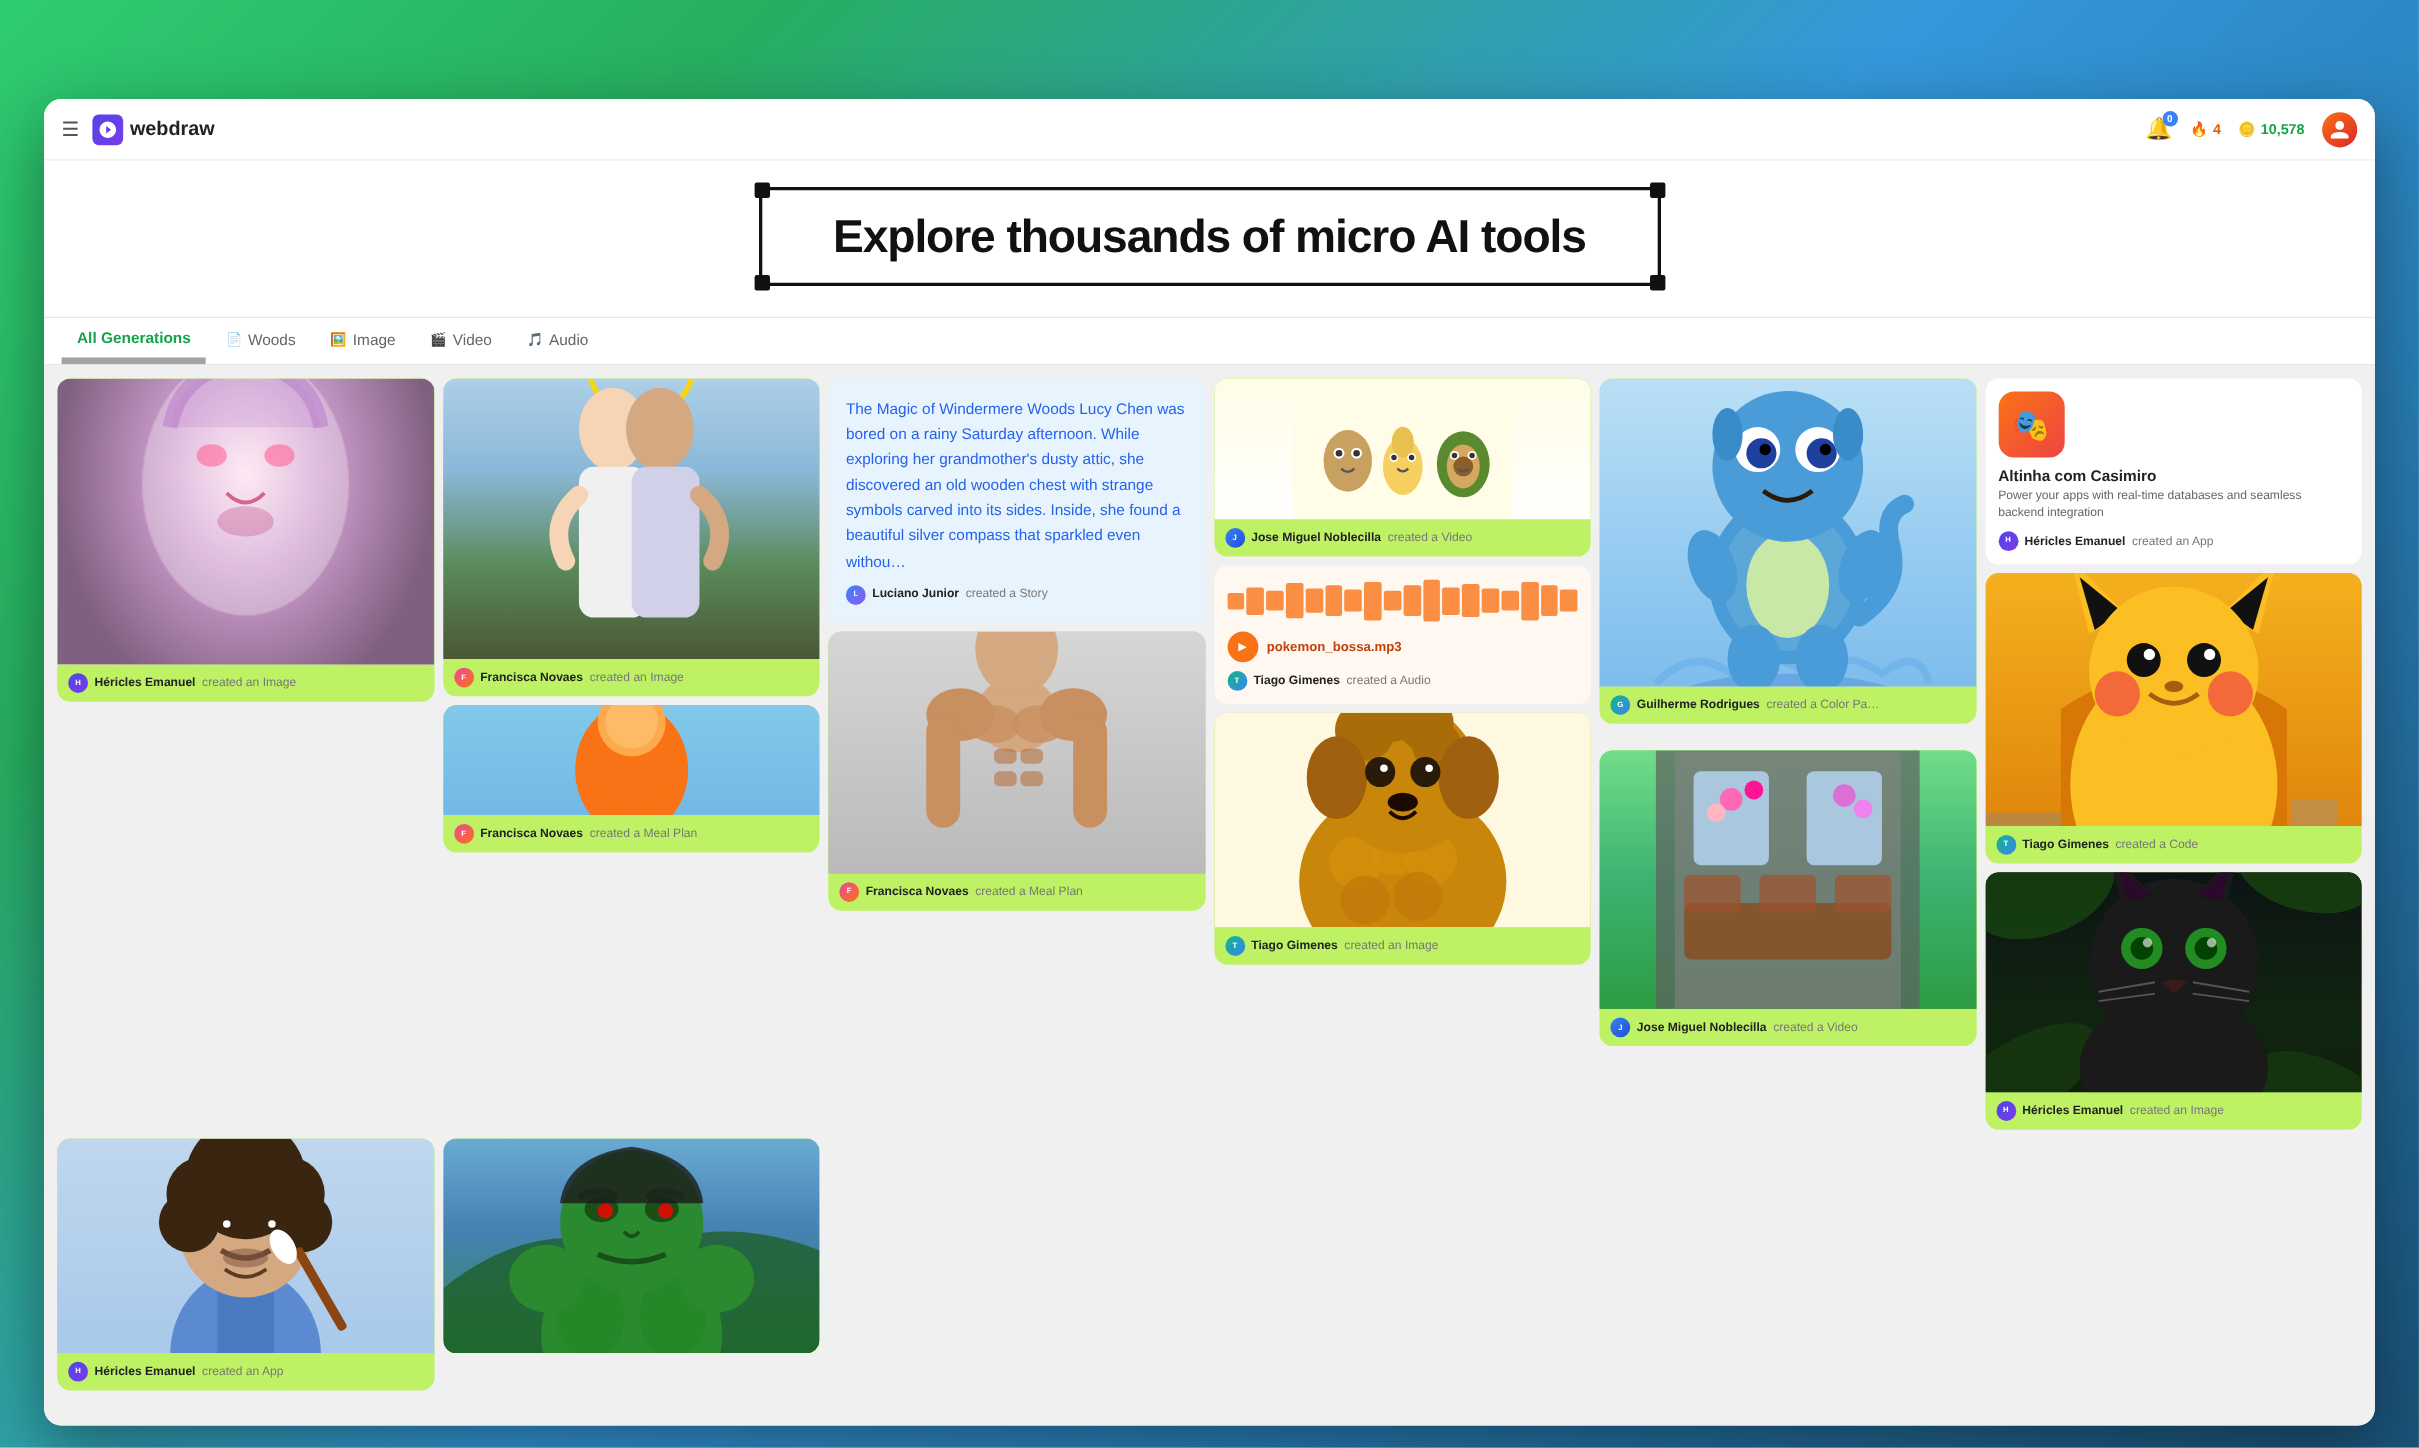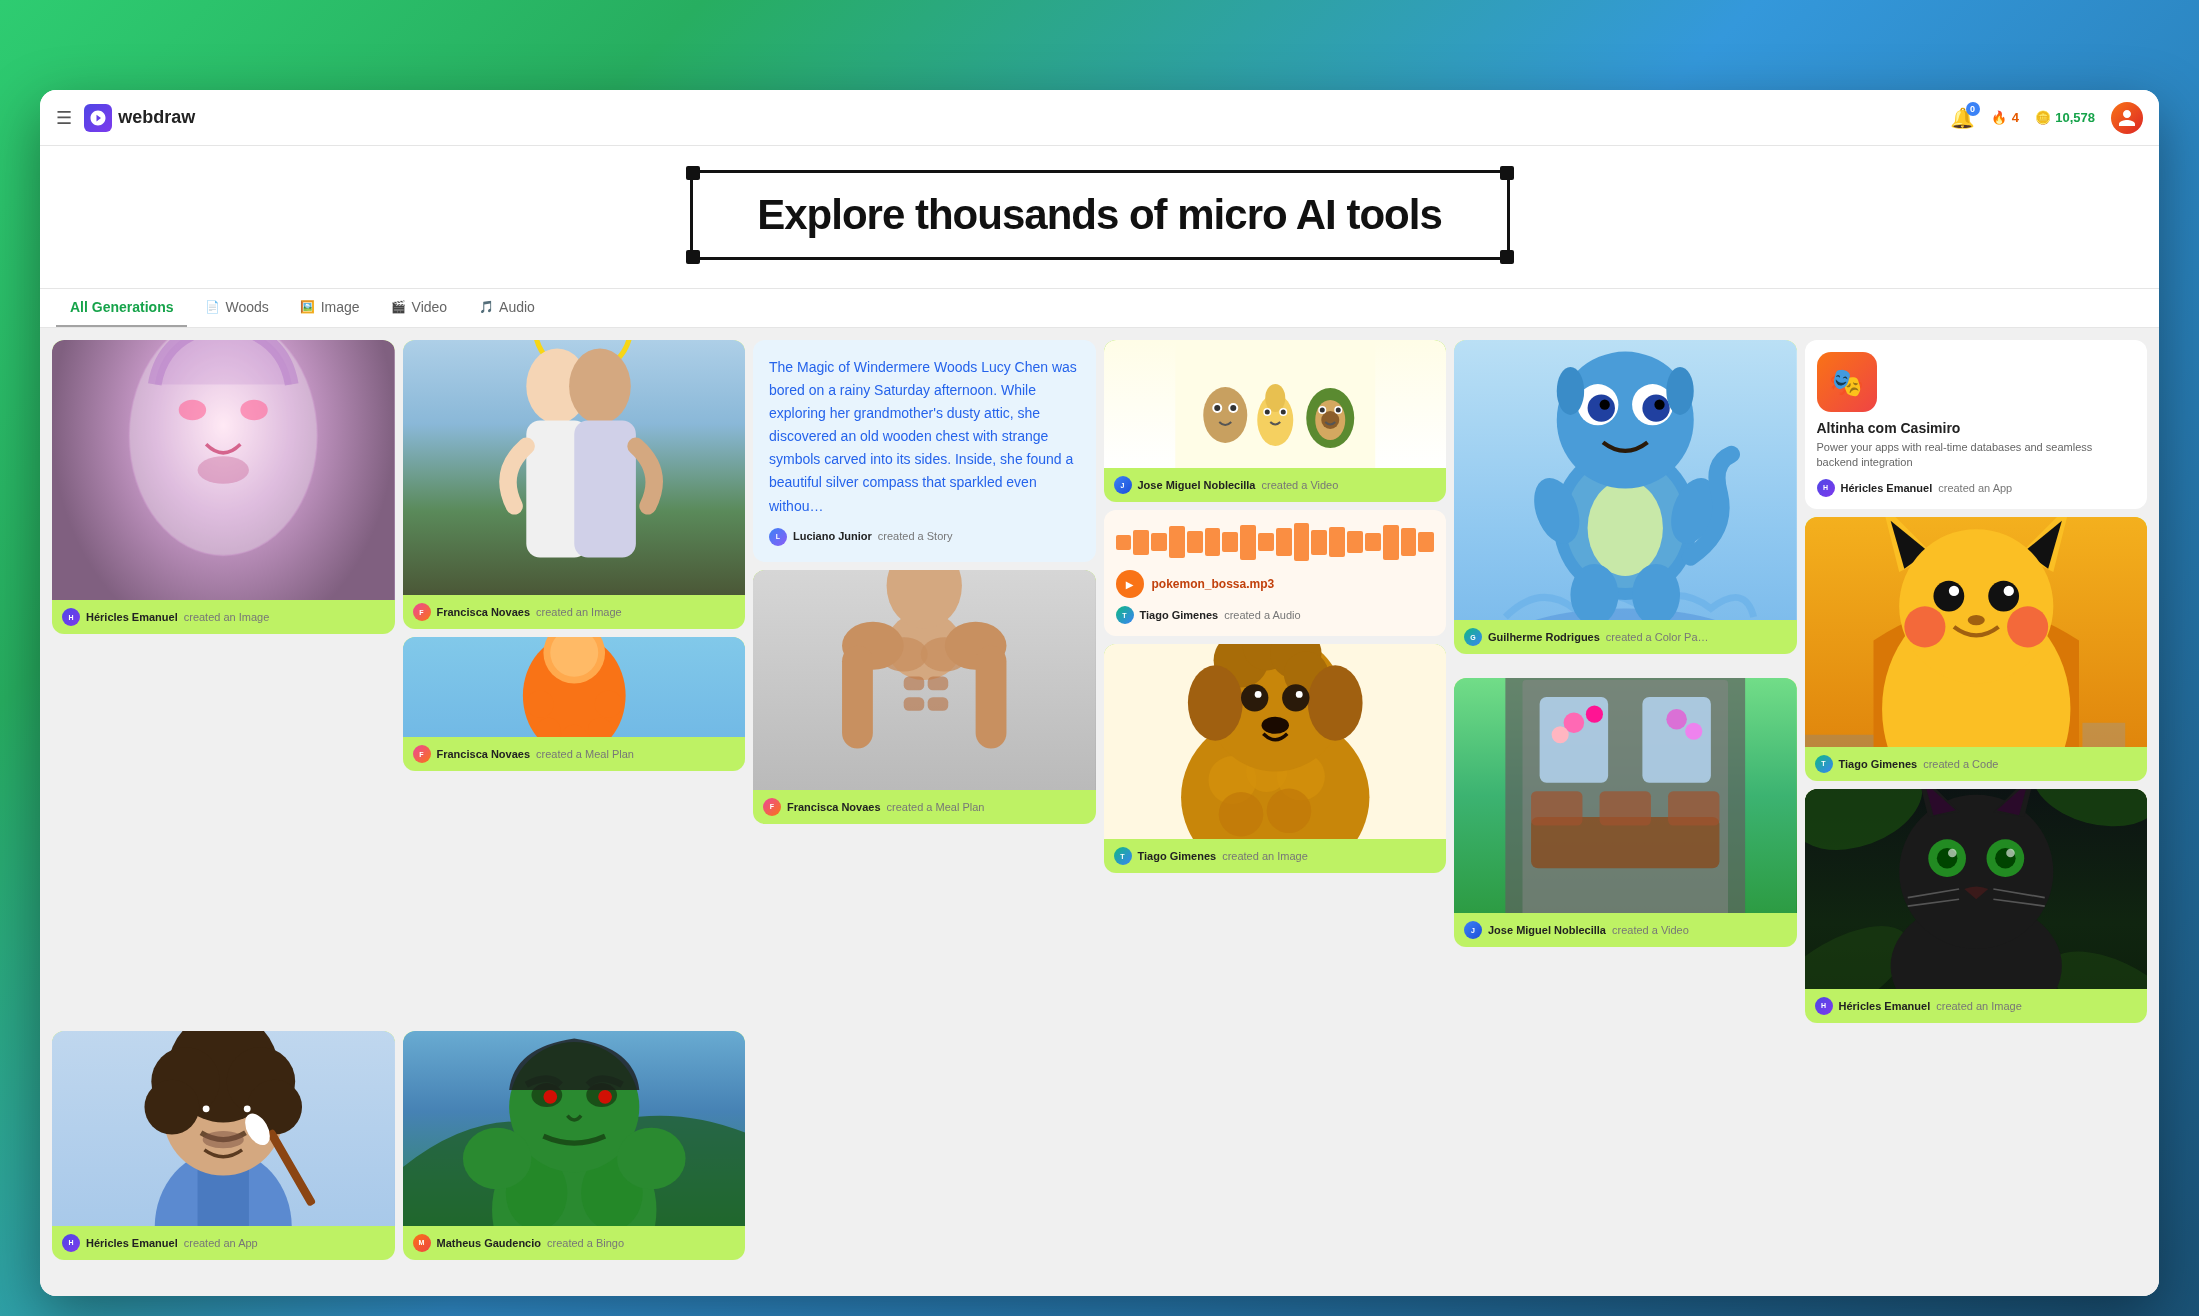--- a/index.html
+++ b/index.html
@@ -163,21 +163,21 @@
       color: #666;
       cursor: pointer;
       border-bottom: 2px solid transparent;
       display: flex;
       align-items: center;
       gap: 5px;
       white-space: nowrap;
     }
     .nav-tab.active {
       color: #16a34a;
-      border-bottom: 2px solid #a3a3a3;
+      border-bottom: 6px solid #a3a3a3;
       font-weight: 600;
     }
     .nav-tab-icon { font-size: 12px; }
 
     
     .content-area {
       height: calc(100% - 56px - 80px - 42px);
       overflow-y: auto;
       padding: 12px 12px;
       background: #f0f0f0;
@@ -907,23 +907,18 @@
             <path d="M96 90 Q100 95 104 90" stroke="#1a5018" stroke-width="2" fill="none"></path>
 
             <path d="M82 102 Q100 110 118 102" stroke="#1a5018" stroke-width="3" fill="none"></path>
 
             <path d="M62 75 Q65 50 100 45 Q135 50 138 75" fill="#1a1a1a" opacity="0.8"></path>
 
             <ellipse cx="55" cy="115" rx="20" ry="18" fill="#2a8a30"></ellipse>
             <ellipse cx="145" cy="115" rx="20" ry="18" fill="#2a8a30"></ellipse>
           </svg>
         </div>
-        <div class="card-footer">
-          <div class="card-author-avatar" style="background: linear-gradient(135deg, #f97316, #ef4444);">M</div>
-          <span class="card-author">Matheus Gaudencio</span>
-          <span class="card-action">created a Bingo</span>
-        </div>
       </div>
 
     </div>
 
   </div>
 </div>
 
 </body></html>

